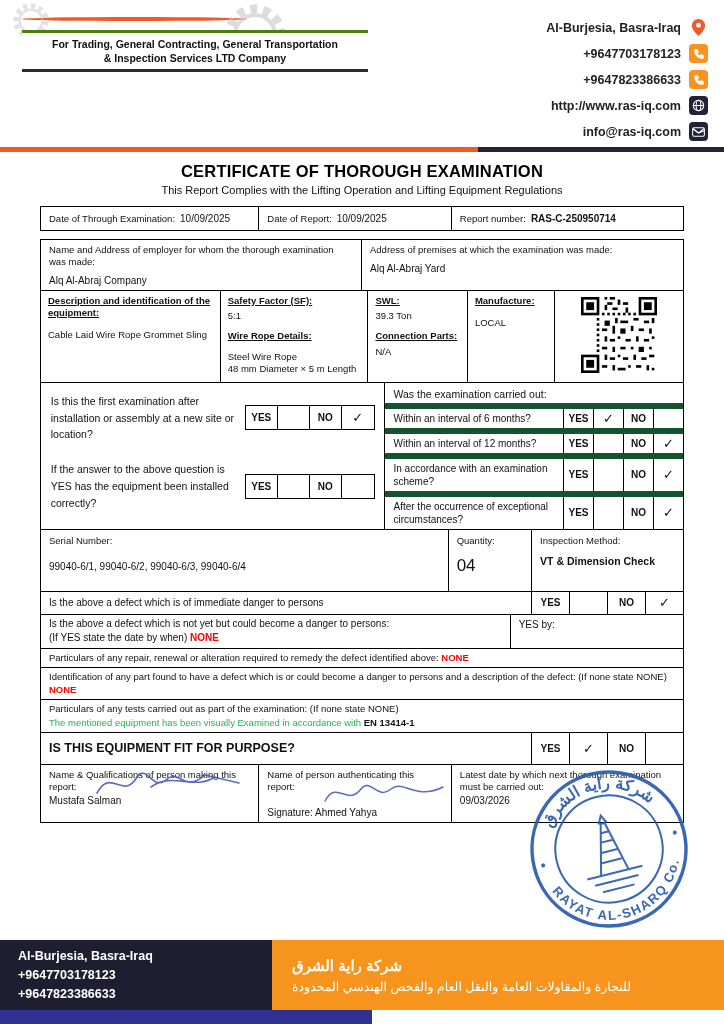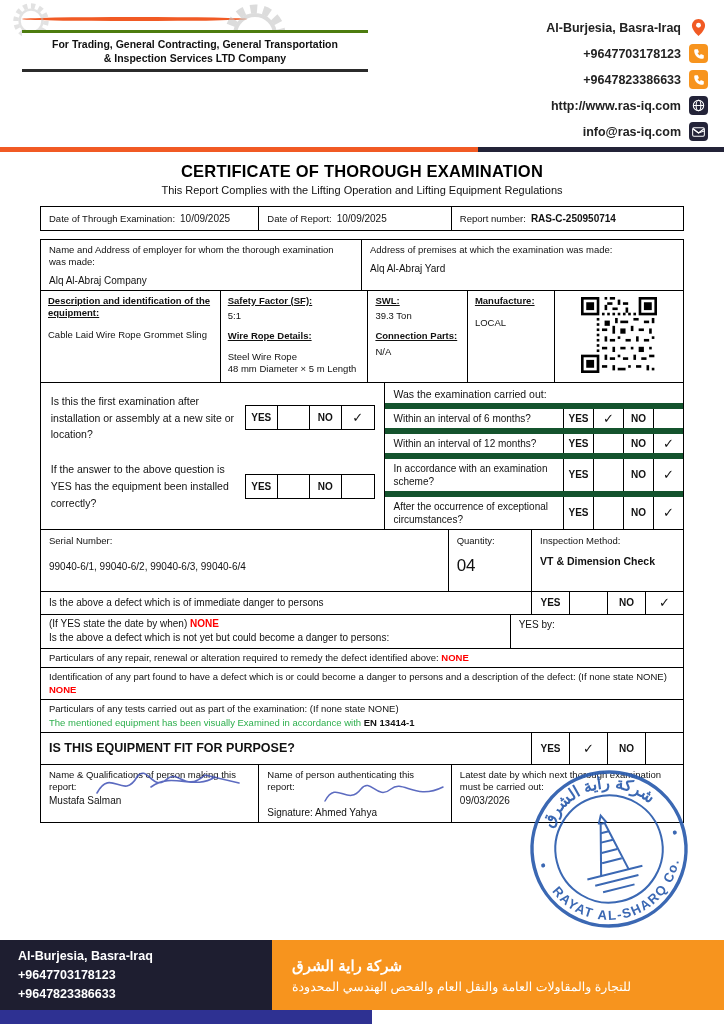--- a/index.html
+++ b/index.html
@@ -404,25 +404,25 @@
     <div class="row row-d1">
       <div class="d1-label">Is the above a defect which is of immediate danger to persons</div>
       <div class="dc">YES</div>
       <div class="dc chkmark"></div>
       <div class="dc">NO</div>
       <div class="dc chkmark">✓</div>
     </div>
 
     <div class="row row-d2">
       <div class="d2-left">
+        <div>Is the above a defect which is not yet but could become a danger to persons:</div>
         <div>
           <span>(If YES state the date by when)</span>
           <span class="red">NONE</span>
         </div>
-        <div>Is the above a defect which is not yet but could become a danger to persons:</div>
       </div>
       <div class="d2-right">YES by:</div>
     </div>
 
     <div class="row row-line">
       <span>Particulars of any repair, renewal or alteration required to remedy the defect identified above:</span>
       <span class="red">NONE</span>
     </div>
 
     <div class="row row-line">

